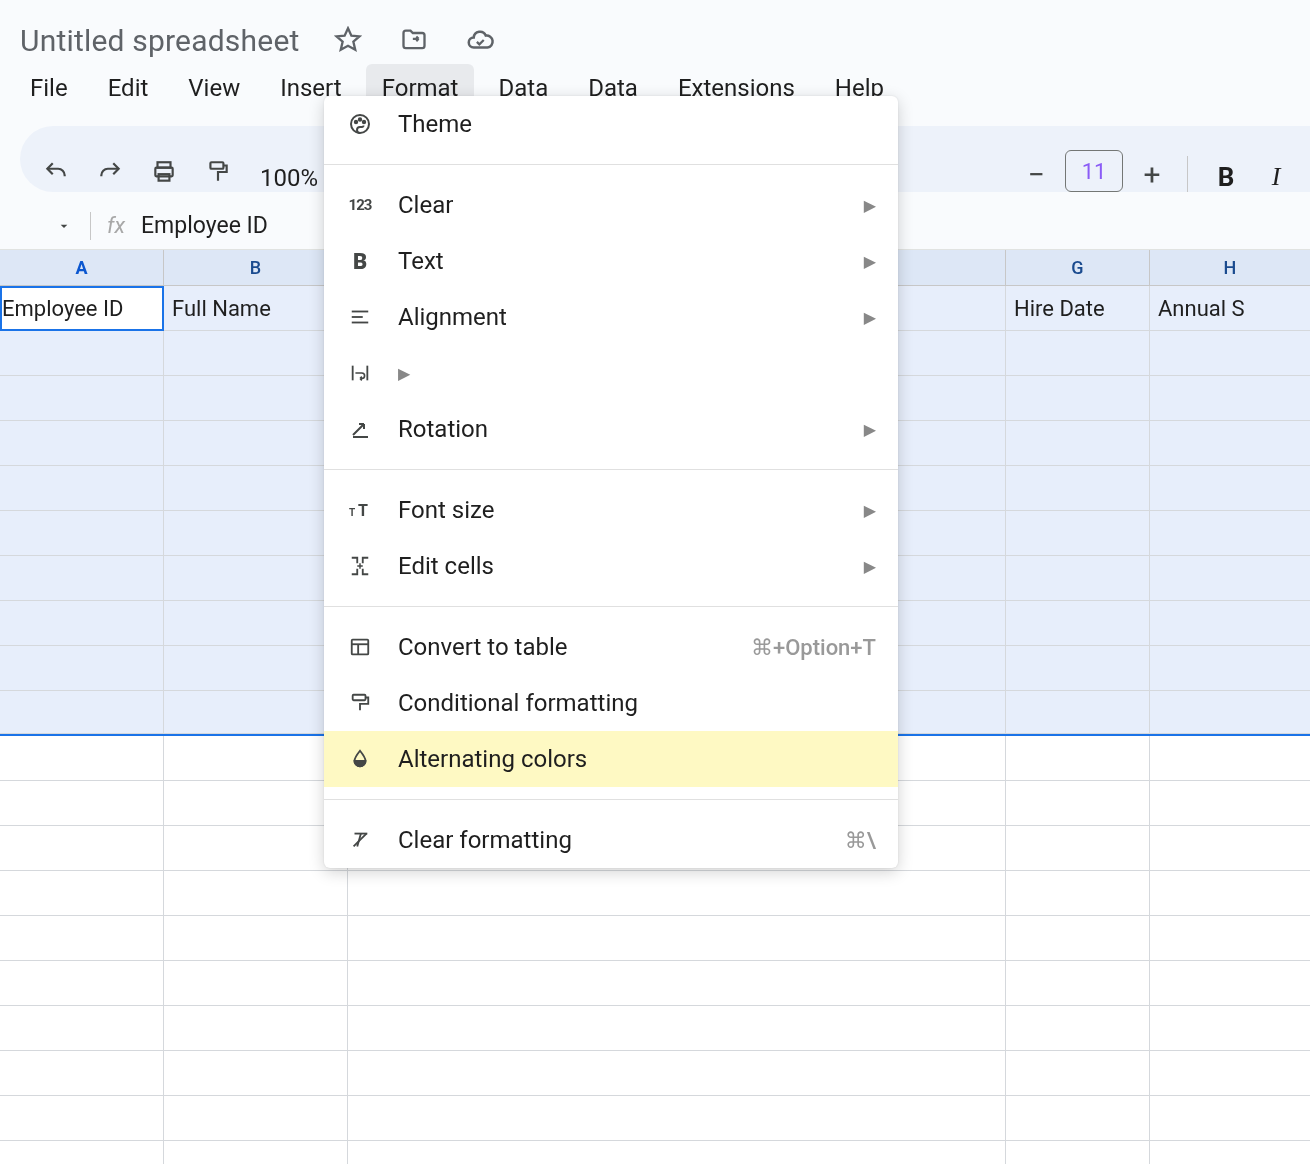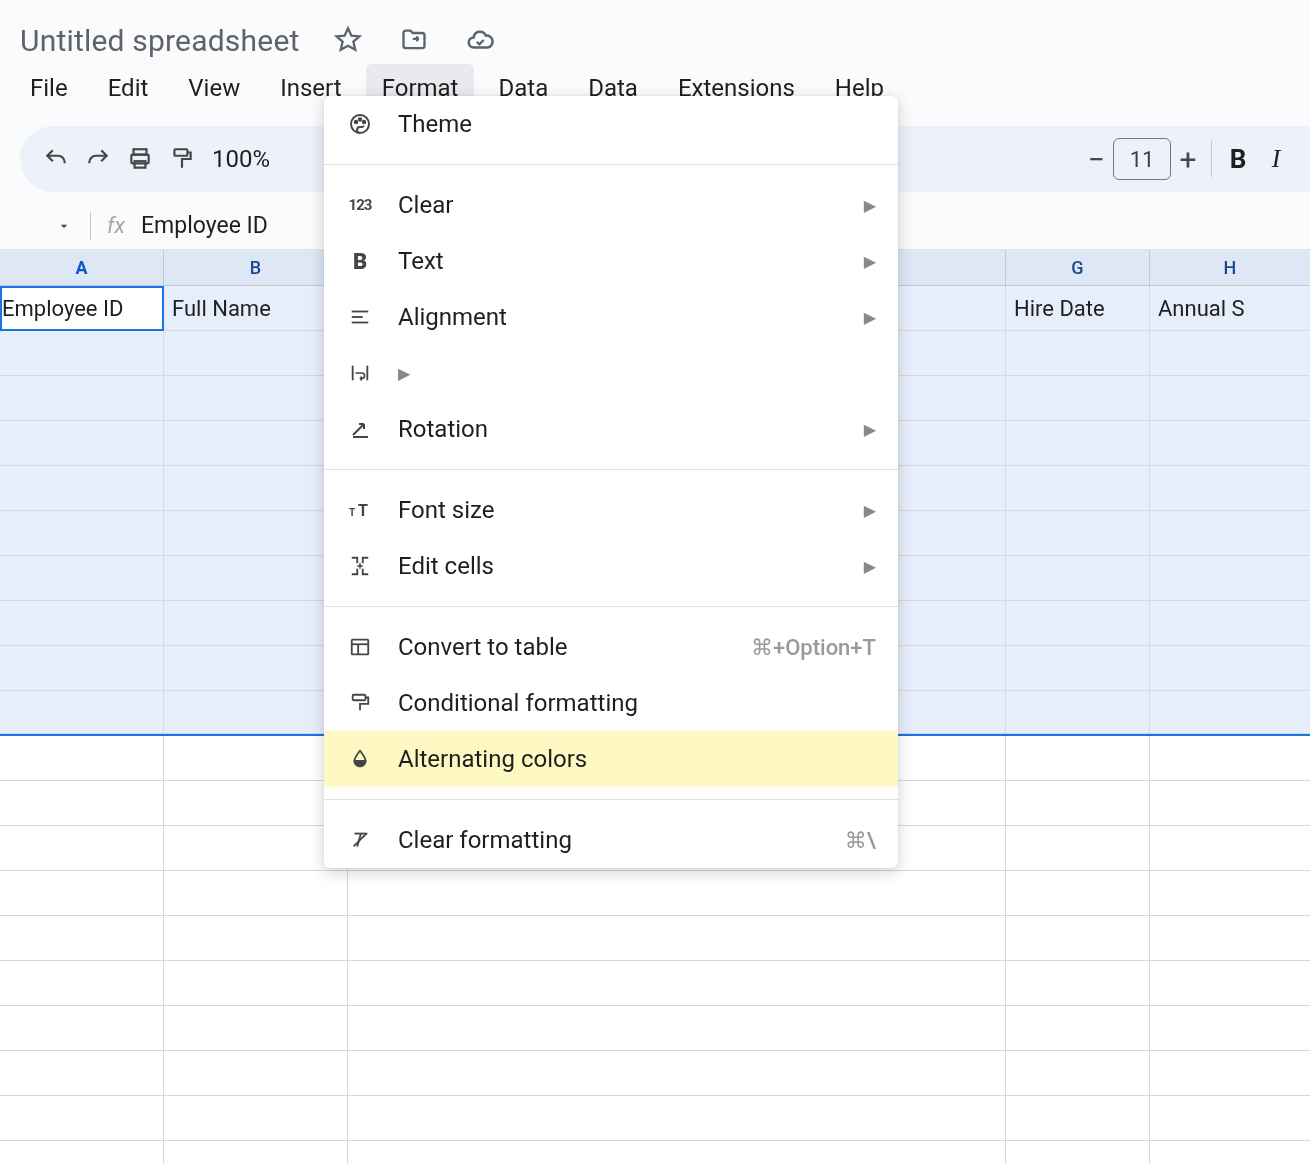--- a/index.html
+++ b/index.html
@@ -49,23 +49,23 @@
   }
   .menu-item.active {
     background: #e8eaed;
   }
   .toolbar {
     background: #edf2fa;
     border-radius: 40px 0 0 40px;
     margin: 14px 0 0 20px;
     height: 66px;
     display: flex;
-    align-items: center;
+    align-items: flex-end;
     padding: 0 16px;
-    gap: 2px;
+    gap: 14px;
   }
   .tool-btn {
     width: 40px;
     height: 40px;
     display: flex;
     align-items: center;
     justify-content: center;
     color: #444746;
     border-radius: 6px;
     cursor: pointer;
@@ -78,21 +78,21 @@
   .toolbar-gap { flex: 1; }
   .font-size-box {
     width: 58px;
     height: 42px;
     border: 1.5px solid #747775;
     border-radius: 6px;
     display: flex;
     align-items: center;
     justify-content: center;
     font-size: 22px;
-    color: #404040;
+    color: #8b5cf6;
   }
   .minus, .plus {
     font-size: 30px;
     color: #444746;
     width: 30px;
     text-align: center;
     cursor: pointer;
   }
   .divider-v {
     width: 1px;

